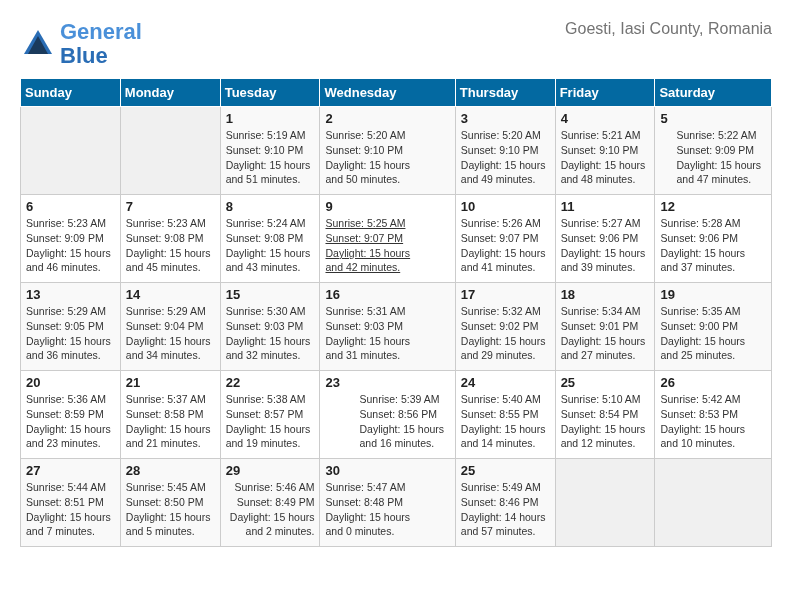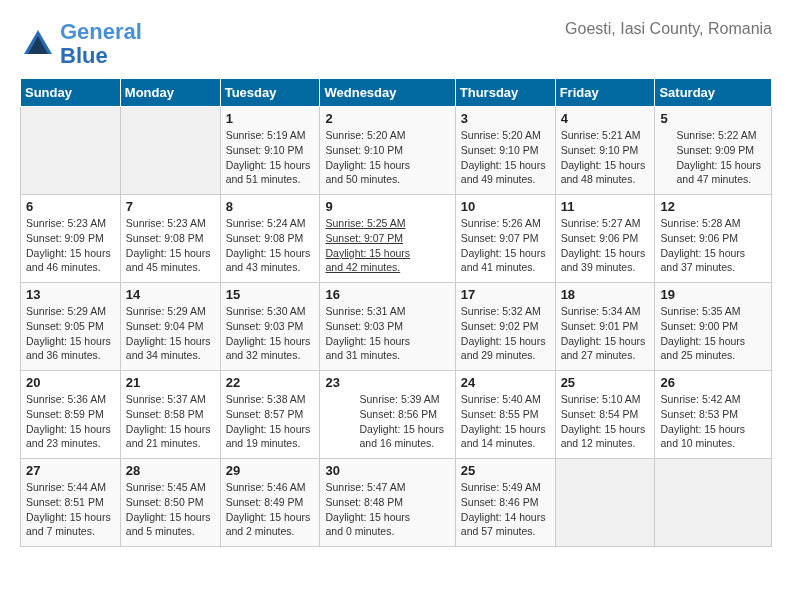--- a/index.html
+++ b/index.html
@@ -321,21 +321,21 @@
         </td>
         <td>
           <span class="day-num">28</span>
           <div class="day-info" style="white-space: pre-line;">Sunrise: 5:45 AM
 Sunset: 8:50 PM
 Daylight: 15 hours
 and 5 minutes.</div>
         </td>
         <td>
           <span class="day-num">29</span>
-          <div class="day-info" style="white-space: pre-line;">Sunrise: 5:46 AM
+          <div class="day-info" style="white-space: pre-line; text-align: right;">Sunrise: 5:46 AM
 Sunset: 8:49 PM
 Daylight: 15 hours
 and 2 minutes.</div>
         </td>
         <td>
           <span class="day-num">30</span>
           <div class="day-info" style="white-space: pre-line;">Sunrise: 5:47 AM
 Sunset: 8:48 PM
 Daylight: 15 hours
 and 0 minutes.</div>

